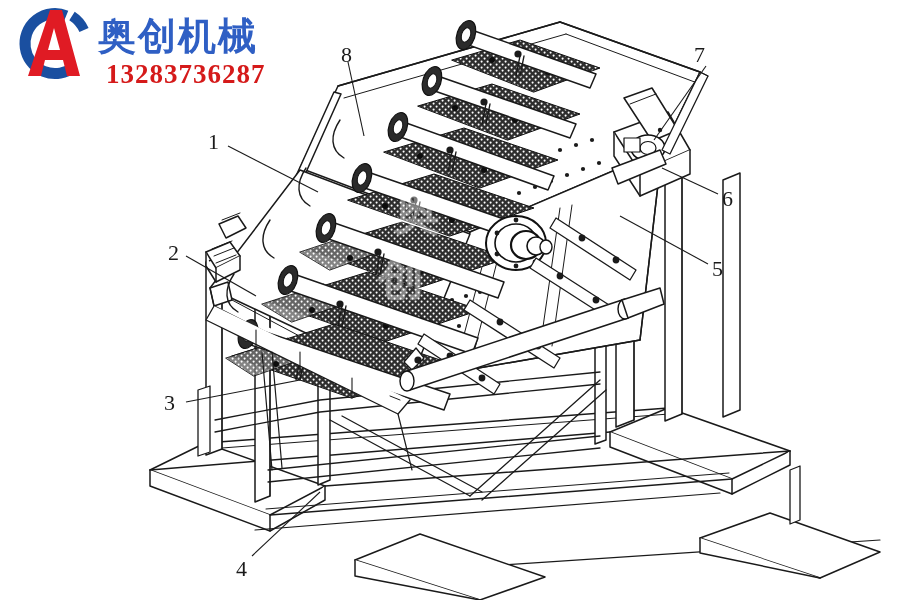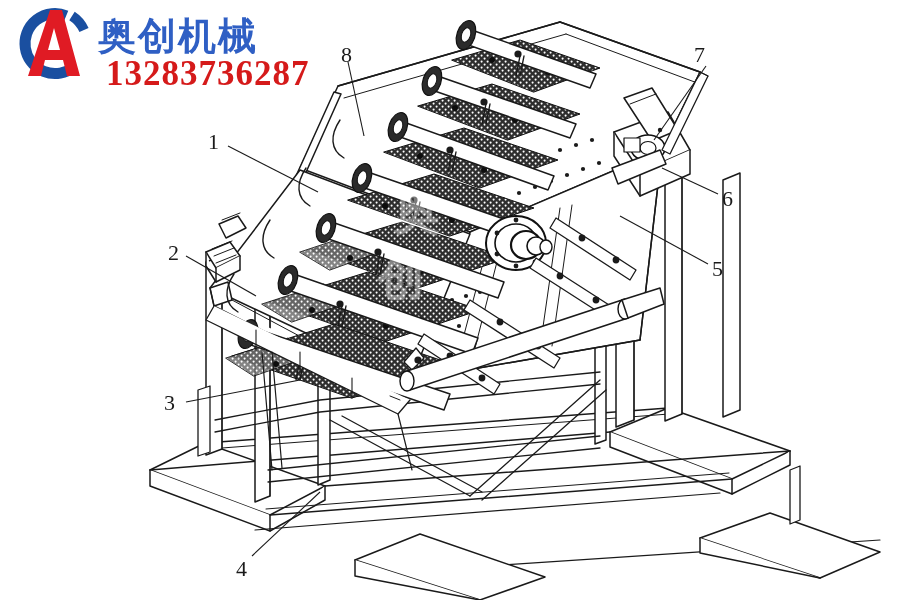--- a/index.html
+++ b/index.html
@@ -10,21 +10,21 @@
 
   
   #logo-block{position:absolute;left:8px;top:4px;width:270px;height:92px;}
   #logo-mark{position:absolute;left:4px;top:2px;width:82px;height:78px;}
   #brand-name{position:absolute;left:90px;top:12px;
       font-family:"DejaVu Sans","Liberation Sans",sans-serif;
       font-size:38px;line-height:40px;font-weight:700;color:#2f5fc4;
       letter-spacing:2px;white-space:nowrap;}
   #brand-phone{position:absolute;left:98px;top:56px;
       font-family:"Liberation Serif","DejaVu Serif",serif;
-      font-size:35px;line-height:28px;font-weight:700;color:#d51a1a;
+      font-size:27px;line-height:28px;font-weight:700;color:#d51a1a;
       letter-spacing:1px;white-space:nowrap;}
 
   
   #drawing{position:absolute;left:0;top:0;width:900px;height:600px;}
   #drawing svg{display:block;}
 
   
   .callout{position:absolute;font-family:"Liberation Serif","DejaVu Serif",serif;
       font-size:22px;color:#1a1a1a;line-height:22px;}
   .c1{left:208px;top:131px;}

